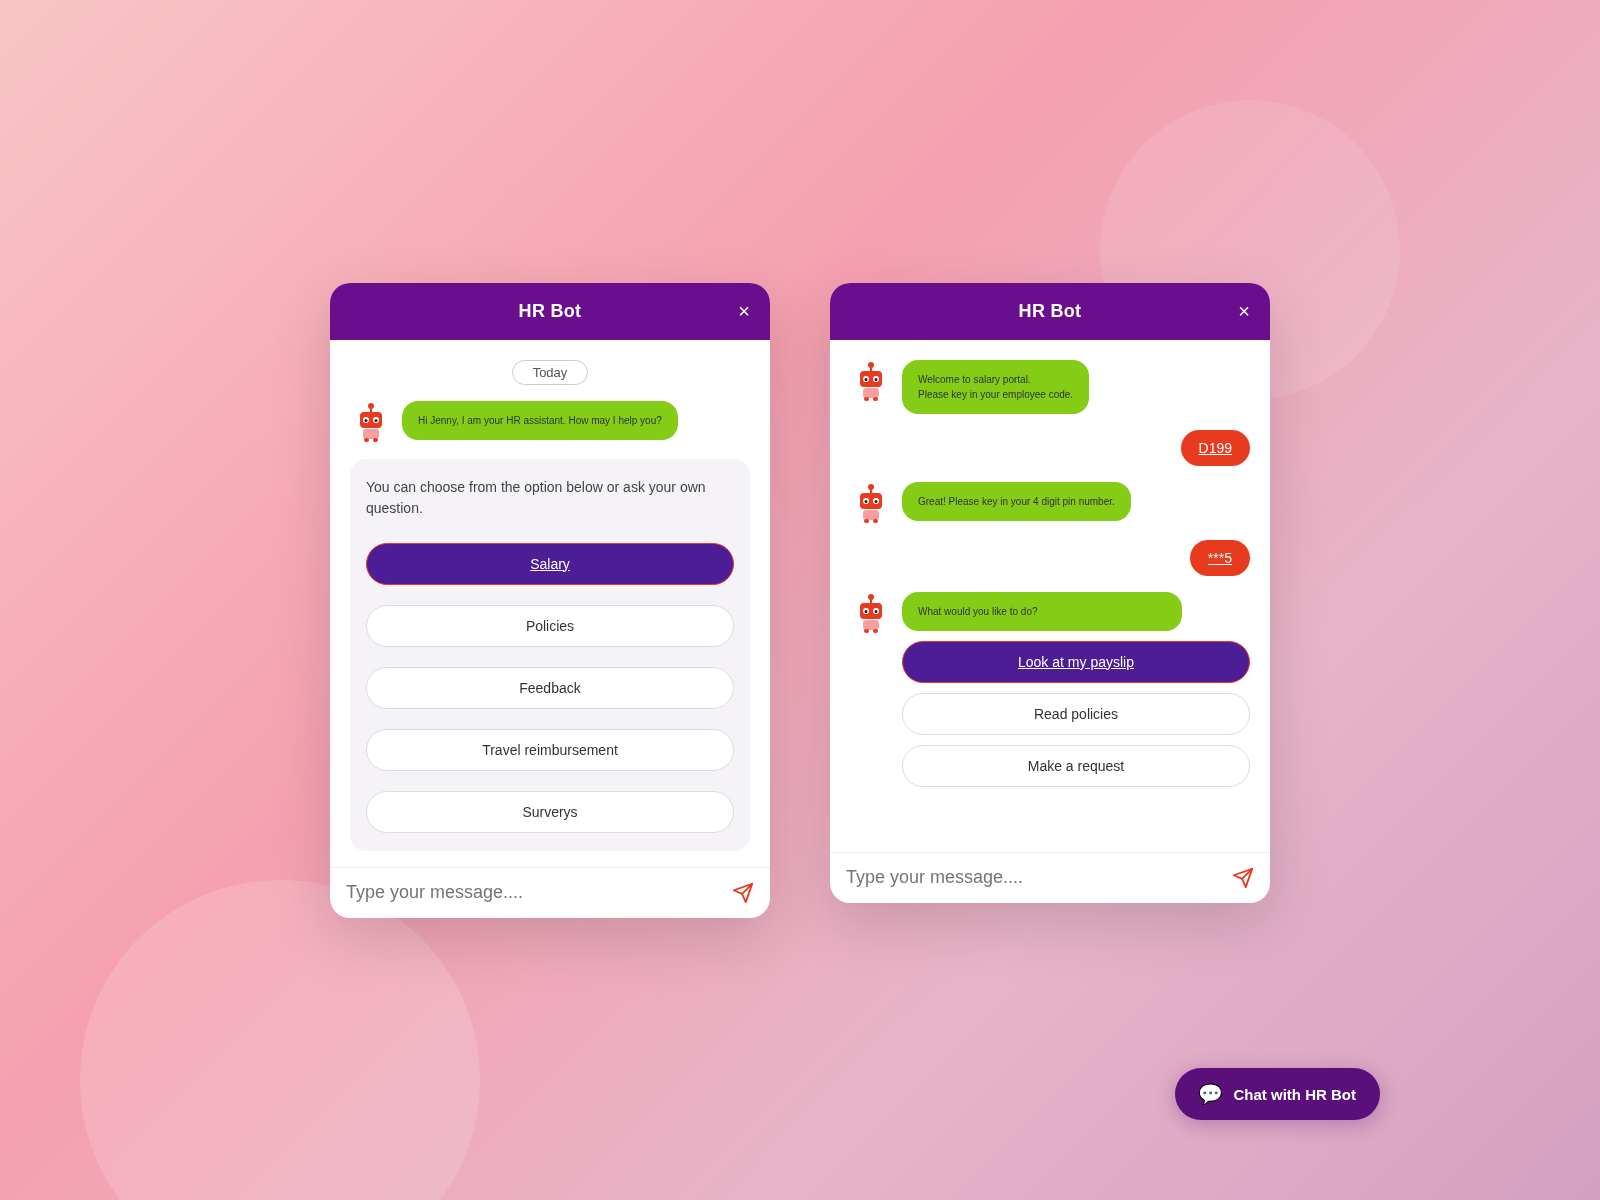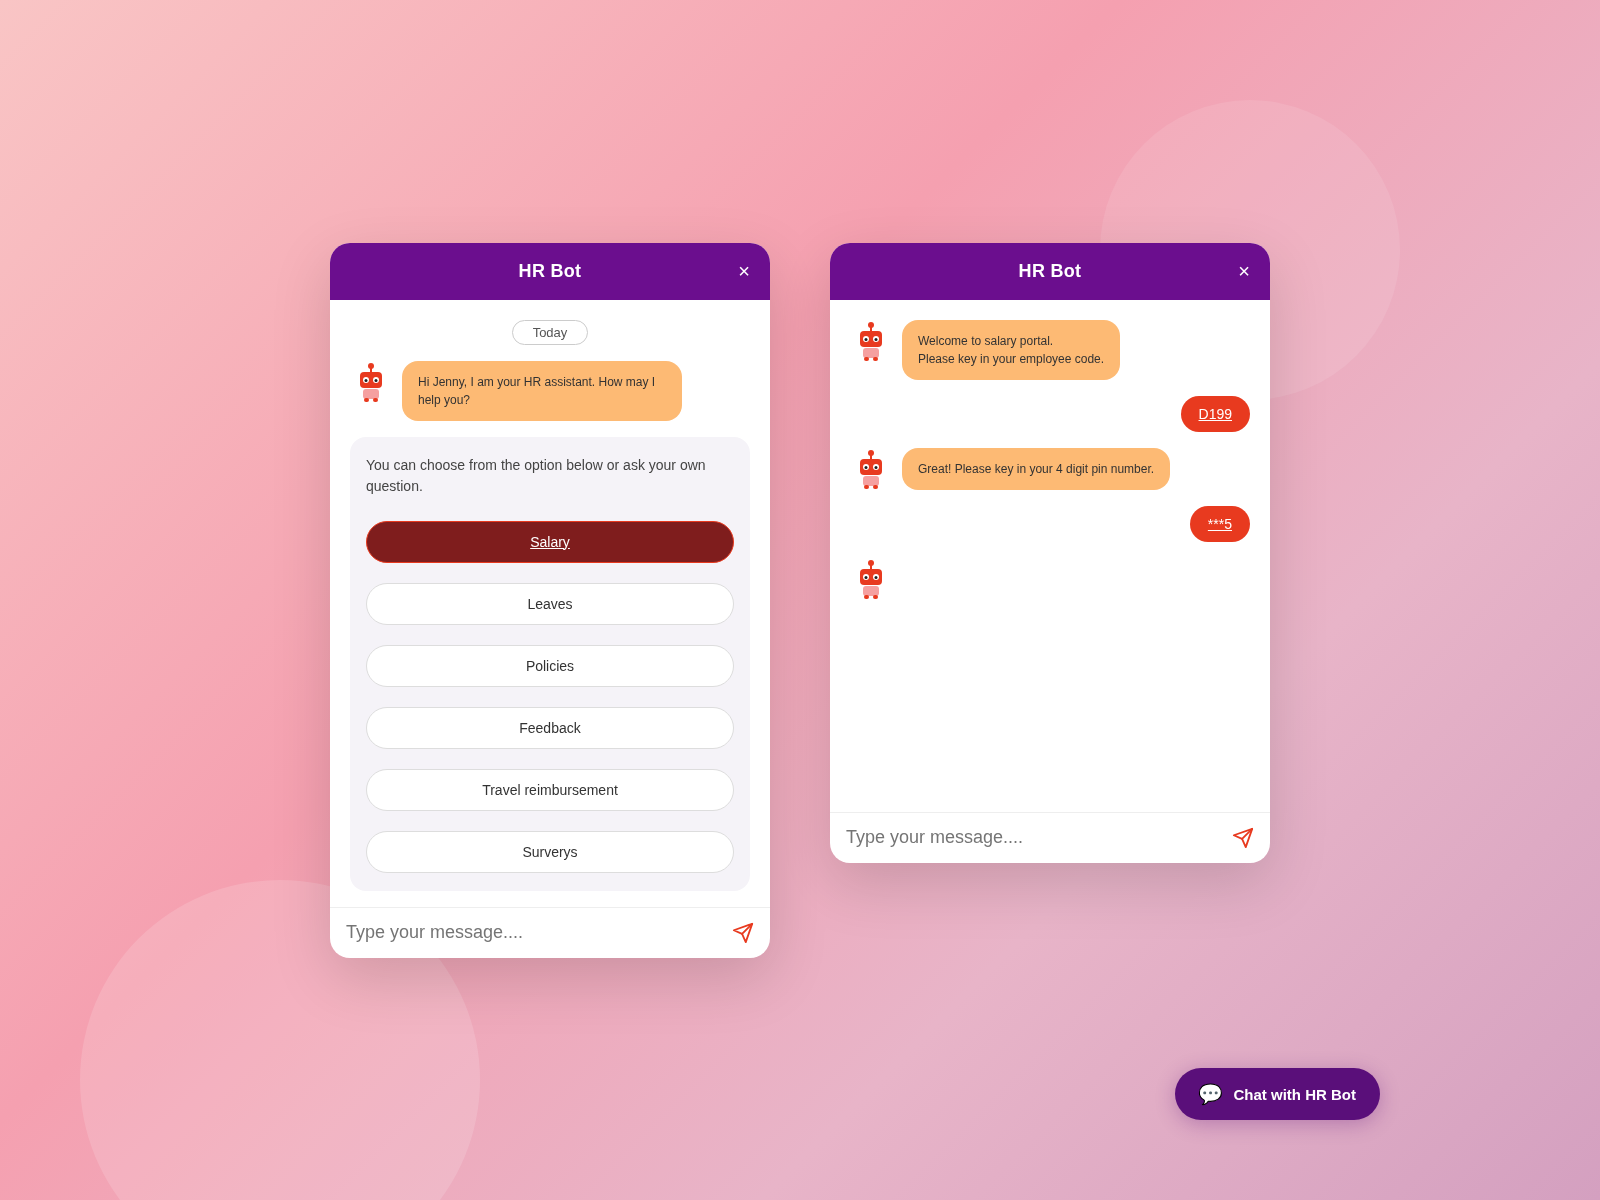--- a/index.html
+++ b/index.html
@@ -110,24 +110,24 @@
     }
 
     .bot-message-row {
       display: flex;
       align-items: flex-start;
       gap: 10px;
     }
 
     
     .bot-bubble {
-      background: #fdba74;
+      background: #84cc16;
       border-radius: 16px;
       padding: 12px 16px;
-      font-size: 12px;
+      font-size: 10px;
       color: #333;
       line-height: 1.5;
       max-width: 280px;
     }
 
     .options-card {
       background: #f5f3f8;
       border-radius: 16px;
       padding: 18px 16px;
       display: flex;
@@ -149,21 +149,21 @@
       font-weight: 500;
       cursor: pointer;
       border: 1.5px solid #ddd;
       background: #fff;
       color: #333;
       text-align: center;
       transition: background 0.2s;
     }
 
     .option-btn.active {
-      background: #7f1d1d;
+      background: #4c1d95;
       color: #fff;
       border-color: #e83a1f;
       text-decoration: underline;
     }
 
     .chat-input-area {
       border-top: 1px solid #eee;
       padding: 14px 16px;
       display: flex;
       align-items: center;
@@ -272,21 +272,20 @@
 
           <rect x="14" y="37" width="5" height="4" rx="2" fill="#e83a1f"></rect>
           <rect x="23" y="37" width="5" height="4" rx="2" fill="#e83a1f"></rect>
         </svg>
         <div class="bot-bubble">Hi Jenny, I am your HR assistant. How may I help you?</div>
       </div>
 
       <div class="options-card">
         <div class="options-card-text">You can choose from the option below or ask your own question.</div>
         <button class="option-btn active">Salary</button>
-        <button class="option-btn">Leaves</button>
         <button class="option-btn">Policies</button>
         <button class="option-btn">Feedback</button>
         <button class="option-btn">Travel reimbursement</button>
         <button class="option-btn">Surverys</button>
       </div>
     </div>
 
     <div class="chat-input-area">
       <input class="chat-input" type="text" placeholder="Type your message...." style="">
       <button class="send-btn">
@@ -355,20 +354,26 @@
           <circle cx="21" cy="5" r="3" fill="#e83a1f"></circle>
           <rect x="10" y="11" width="22" height="16" rx="4" fill="#e83a1f"></rect>
           <circle cx="16" cy="19" r="3" fill="#fff"></circle>
           <circle cx="26" cy="19" r="3" fill="#fff"></circle>
           <circle cx="16" cy="19.5" r="1.5" fill="#222"></circle>
           <circle cx="26" cy="19.5" r="1.5" fill="#222"></circle>
           <rect x="13" y="28" width="16" height="10" rx="3" fill="#f5a0a0"></rect>
           <rect x="14" y="37" width="5" height="4" rx="2" fill="#e83a1f"></rect>
           <rect x="23" y="37" width="5" height="4" rx="2" fill="#e83a1f"></rect>
         </svg>
+        <div style="display:flex;flex-direction:column;gap:10px;flex:1;">
+          <div class="bot-bubble">What would you like to do?</div>
+          <button class="option-btn active">Look at my payslip</button>
+          <button class="option-btn">Read policies</button>
+          <button class="option-btn">Make a request</button>
+        </div>
       </div>
     </div>
 
     <div class="chat-input-area">
       <input class="chat-input" type="text" placeholder="Type your message...." style="">
       <button class="send-btn">
         <svg class="send-arrow" viewBox="0 0 24 24" fill="none" xmlns="http://www.w3.org/2000/svg">
           <path d="M22 2L11 13" stroke="#e83a1f" stroke-width="2" stroke-linecap="round" stroke-linejoin="round"></path>
           <path d="M22 2L15 22L11 13L2 9L22 2Z" stroke="#e83a1f" stroke-width="2" stroke-linecap="round" stroke-linejoin="round"></path>
         </svg>

